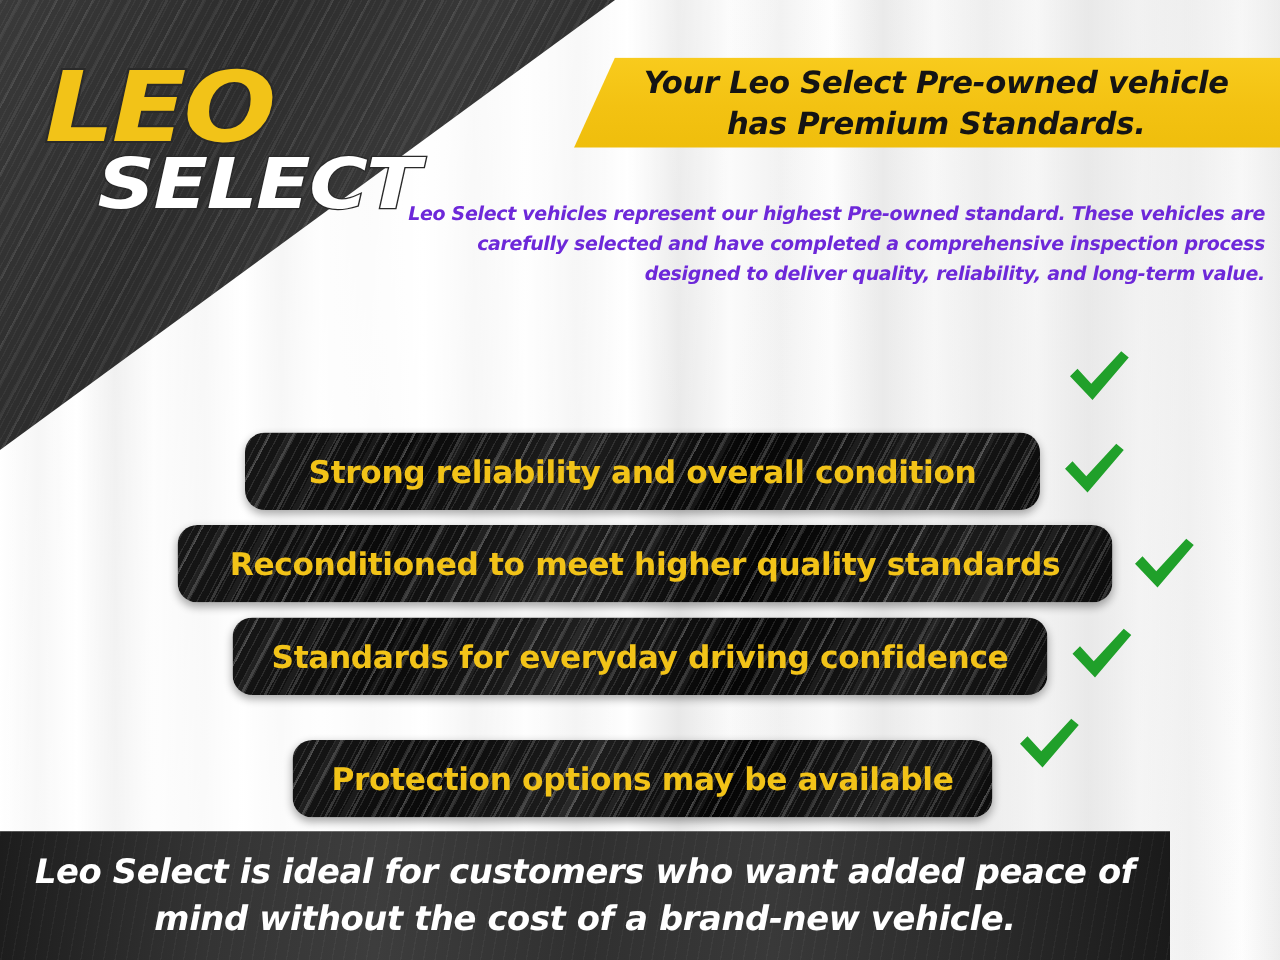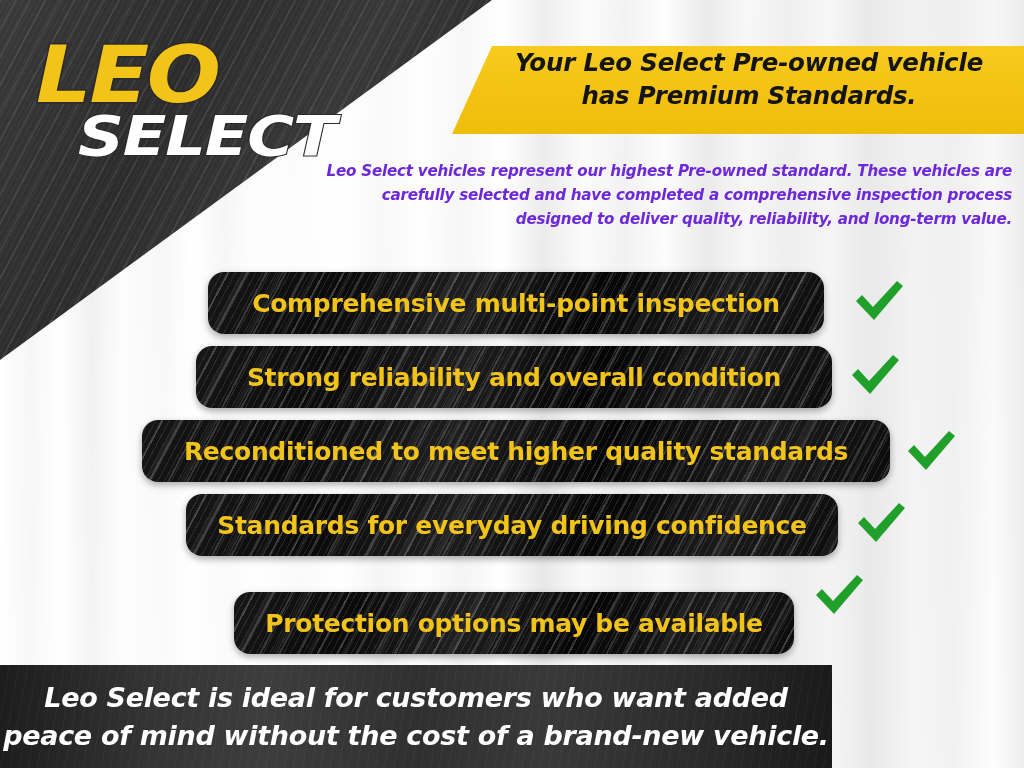--- a/index.html
+++ b/index.html
@@ -50,21 +50,21 @@
         rgba(255,255,255,0) 1px, rgba(255,255,255,0) 5px),
       repeating-linear-gradient(118deg,
         rgba(255,255,255,0.07) 0px, rgba(255,255,255,0.07) 2px,
         rgba(0,0,0,0) 2px, rgba(0,0,0,0) 13px),
       linear-gradient(118deg, #3a3a3a 0%, #2c2c2c 25%, #383838 45%, #262626 70%, #333333 100%);
   }
 
   
   .logo {
     position: absolute;
-    left: 34px; top: 36px;
+    left: 34px; top: 48px;
     width: 300px; height: 140px;
   }
   .logo-leo {
     position: absolute;
     left: 2px; top: 0px;
     font-family: "DejaVu Sans", sans-serif;
     font-weight: 700;
     font-style: italic;
     font-size: 78px;
     line-height: 78px;
@@ -88,24 +88,25 @@
     -webkit-text-stroke: 2px #2a2a2a;
     paint-order: stroke fill;
     transform: scaleX(1.14);
     transform-origin: left center;
   }
 
   
   .headline-banner {
     position: absolute;
     left: 452px; top: 46px;
-    width: 572px; height: 88px;
+    width: 572px; height: 72px;
     background: linear-gradient(180deg, #f8cb1d 0%, #f3c212 55%, #efbe0c 100%);
     clip-path: polygon(40px 0, 572px 0, 572px 88px, 0 88px);
     display: flex;
+    align-items: center;
     justify-content: center;
   }
   .headline-text {
     display: block;
     width: 520px;
     margin-left: 22px;
     text-align: center;
     font-family: "DejaVu Sans", sans-serif;
     font-weight: 700;
     font-style: italic;
@@ -186,21 +187,21 @@
   .row3 .check { left: 848px; top: 10px; }
   .row4 .pill  { left: 186px; width: 652px; }
   .row4 .check { left: 854px; top: 10px; }
   .row5 .pill  { left: 234px; width: 560px; margin-top: 24px; }
   .row5 .check { left: 812px; top: 8px; }
 
   
   .footer-banner {
     position: absolute;
     left: 0; top: 665px;
-    width: 832px; height: 103px;
+    width: 936px; height: 103px;
     display: flex;
     align-items: center;
     justify-content: center;
     background:
       repeating-linear-gradient(100deg,
         rgba(255,255,255,0.035) 0px, rgba(255,255,255,0.035) 1px,
         rgba(255,255,255,0) 1px, rgba(255,255,255,0) 9px),
       linear-gradient(90deg, #1d1d1d 0%, #343434 18%, #3d3d3d 32%, #303030 50%,
                       #393939 66%, #2b2b2b 84%, #1a1a1a 100%);
   }
@@ -233,23 +234,20 @@
 
   <div class="headline-banner">
     <span class="headline-text">Your Leo Select Pre-owned vehicle has Premium Standards.</span>
   </div>
 
   <p class="desc">Leo Select vehicles represent our highest Pre-owned standard. These vehicles are carefully selected and have completed a comprehensive inspection process designed to deliver quality, reliability, and long-term value.</p>
 
   <div class="features">
 
     <div class="feature-row row1">
-      <div class="pill">
-        <span class="pill-label">Comprehensive multi-point inspection</span>
-      </div>
       <div class="check">
         <svg viewBox="0 0 54 46" xmlns="http://www.w3.org/2000/svg">
           <path d="M4 23 L10 17 L21 29 L45 3 L51 8 L22 42 Z" fill="#20A02A"></path>
         </svg>
       </div>
     </div>
 
     <div class="feature-row row3">
       <div class="pill">
         <span class="pill-label">Strong reliability and overall condition</span>

